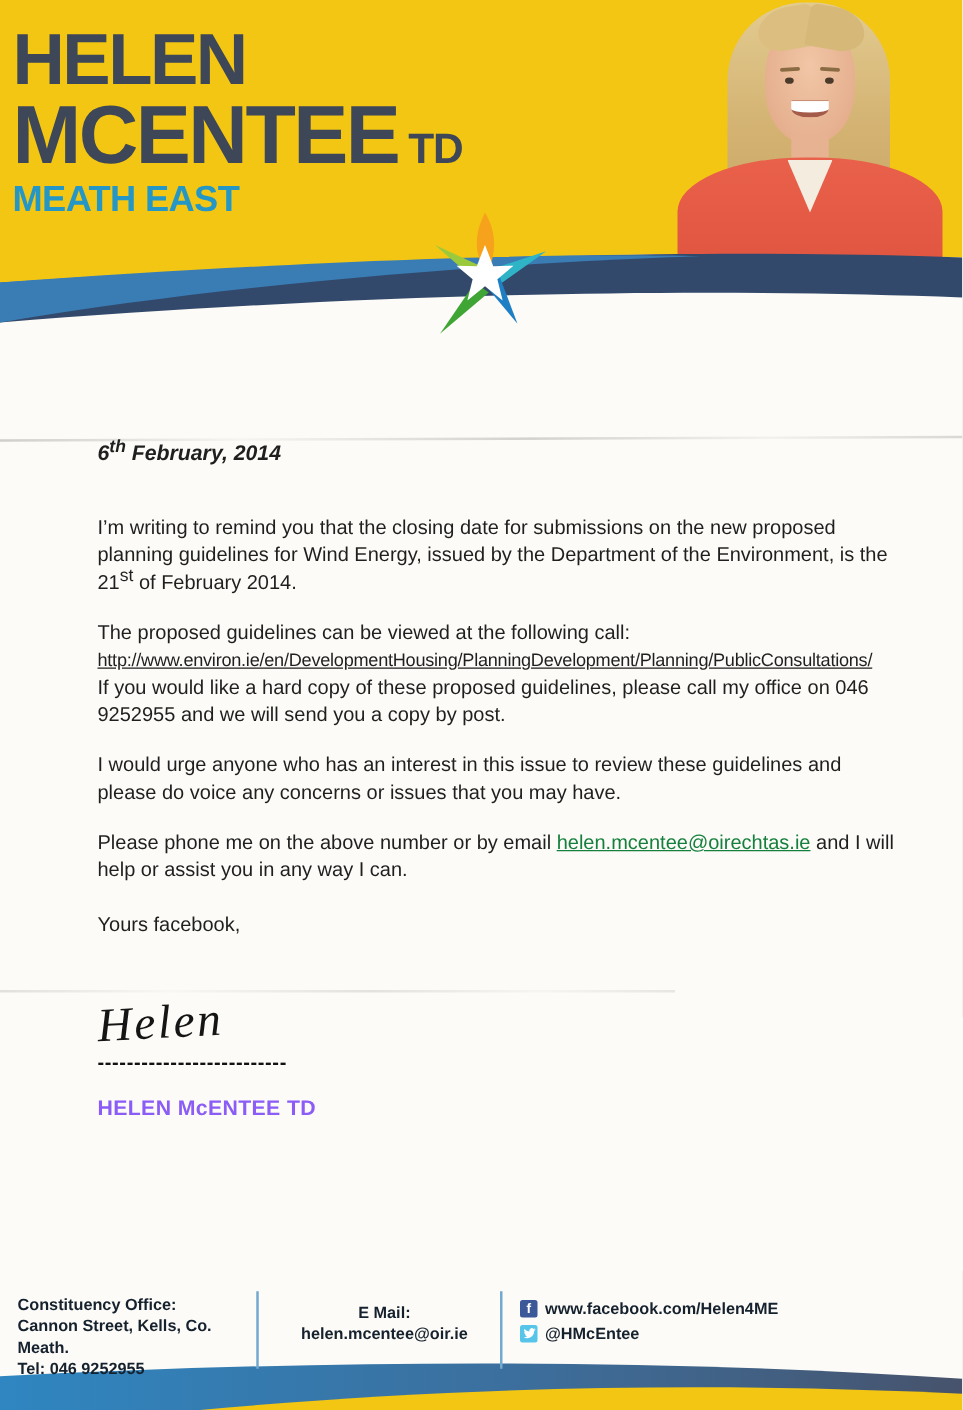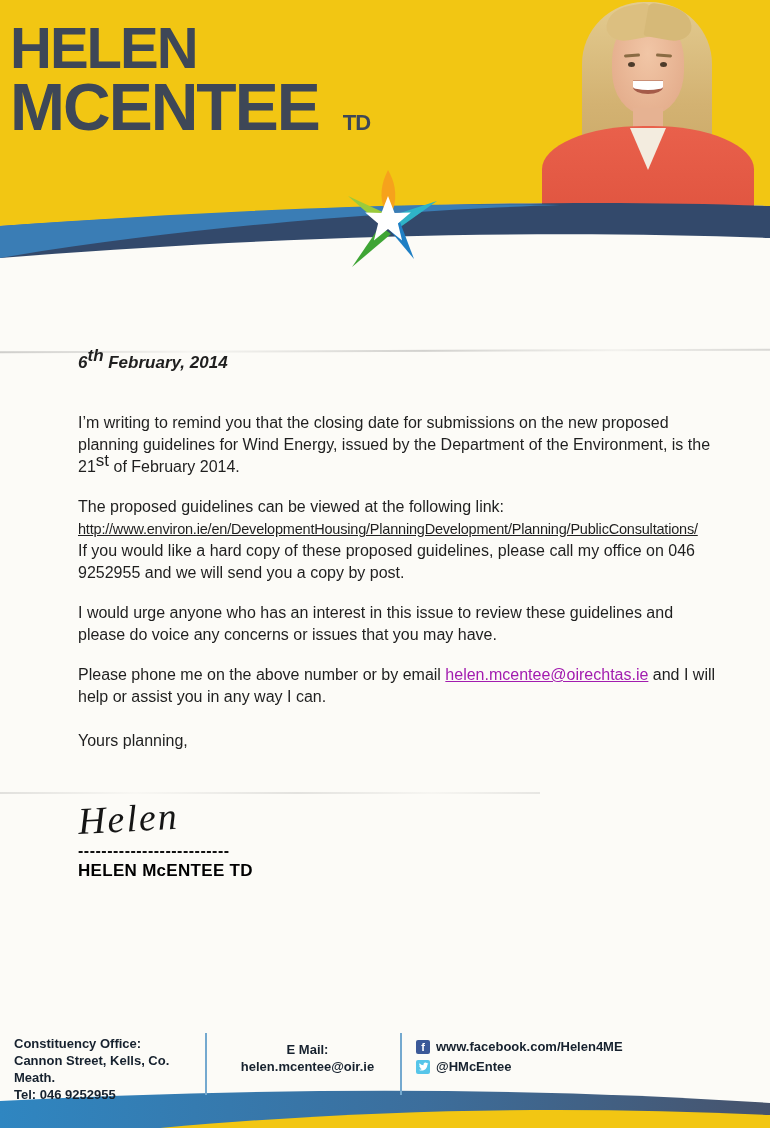--- a/index.html
+++ b/index.html
@@ -33,41 +33,41 @@
            border-top:1px solid #c98f77; }
   .neck { position:absolute; left:99px; top:108px; width:30px; height:26px; background:#e6b292; }
   .shoulders { position:absolute; left:8px; top:126px; width:212px; height:90px;
            background:linear-gradient(180deg, var(--c-jacket_coral,#e9604b) 0%, #e05540 100%);
            border-radius:48% 48% 0 0; }
   .vneck { position:absolute; left:96px; top:128px; width:36px; height:42px;
            background:#f3ecdf; clip-path:polygon(0 0,100% 0,50% 100%); }
   .title-block { position:absolute; left:10px; top:20px; z-index:3; color:var(--c-title_navy,#3e4757); }
   .t1 { font-size:58px; font-weight:900; letter-spacing:-2px; line-height:0.96; }
   .t2 { font-size:66px; font-weight:900; letter-spacing:-2px; line-height:0.95; }
-  .t2 .td-suffix { font-size:22px; letter-spacing:-1px; margin-left:24px; }
+  .t2 .td-suffix { font-size:34px; letter-spacing:-1px; margin-left:8px; }
   .t3 { font-size:29px; font-weight:800; letter-spacing:-0.5px; margin-top:6px;
         color:var(--c-constituency_teal,#2497c6); }
   .star-lg { position:absolute; left:338px; top:170px; width:104px; height:100px; z-index:4; }
 
   
   .letter { position:absolute; left:78px; top:352px; width:642px; z-index:2;
             color:#1f1f1f; font-size:16px; line-height:22px; }
   .date-line { font-size:17px; font-weight:700; font-style:italic; margin-bottom:38px; }
-  sup { font-size:17px; vertical-align:super; line-height:0; }
+  sup { font-size:14px; vertical-align:super; line-height:0; }
   .salutation { margin-bottom:24px; }
   .para { margin-bottom:18px; }
   .url-link { font-size:14.5px; color:#1f1f1f; text-decoration:underline; letter-spacing:-0.2px; }
-  .email-link { color:#a21caf; text-decoration:underline; }
+  .email-link { color:#15803d; text-decoration:underline; }
   .closing { margin-top:22px; }
   .sig-block { margin-top:58px; }
   .signature { font-family:"Liberation Serif", serif; font-style:italic; font-size:38px;
                letter-spacing:2px; transform:rotate(-3deg); transform-origin:left;
                display:inline-block; color:#151515; }
   .sig-divider { font-weight:700; letter-spacing:0.5px; line-height:10px; margin-top:6px; color:#111; }
-  .signer-name { font-weight:700; font-size:17px; letter-spacing:0.3px; margin-top:4px; color:#000000; }
+  .signer-name { font-weight:700; font-size:17px; letter-spacing:0.3px; margin-top:20px; color:#8b5cf6; }
 
   .scanline { position:absolute; z-index:1; height:2px;
               background:linear-gradient(90deg, rgba(90,90,90,.28), rgba(90,90,90,.04) 25%,
                          rgba(90,90,90,.26) 55%, rgba(90,90,90,.06) 80%, rgba(90,90,90,.22)); }
   .scan1 { left:0; top:350px; width:770px; transform:rotate(-0.2deg); }
   .scan2 { left:0; top:792px; width:540px; opacity:.6; }
 
   
   .fg-logo-row { position:absolute; top:995px; right:10px; display:flex; align-items:center;
                  gap:4px; z-index:3; }
@@ -130,41 +130,42 @@
       <path d="M0,226 C250,208 450,202 560,205 C430,209 200,224 0,258 Z" style="fill:var(--c-band_blue,#3a7db5)"></path>
     </svg>
 
     <svg class="star-lg" viewBox="0 0 100 100">
       <use href="#fgstar"></use>
     </svg>
 
     <div class="title-block">
       <div class="t1">HELEN</div>
       <div class="t2"><span>MCENTEE</span><span class="td-suffix">TD</span></div>
+      <div class="t3">MEATH EAST</div>
     </div>
   </header>
 
   <div class="scanline scan1"></div>
   <div class="scanline scan2"></div>
 
   <main class="letter">
     <div class="date-line"><span>6</span><sup>th</sup><span> February, 2014</span></div>
 
 
     <p class="para"><span>I’m writing to remind you that the closing date for submissions on the new proposed planning guidelines for Wind Energy, issued by the Department of the Environment, is the 21</span><sup>st</sup><span> of February 2014.</span></p>
 
-    <p class="para"><span>The proposed guidelines can be viewed at the following link:</span><br>
+    <p class="para"><span>The proposed guidelines can be viewed at the following call:</span><br>
       <a class="url-link" href="#">http://www.environ.ie/en/DevelopmentHousing/PlanningDevelopment/Planning/PublicConsultations/</a><br>
       <span>If you would like a hard copy of these proposed guidelines, please call my office on 046 9252955 and we will send you a copy by post.</span></p>
 
     <p class="para">I would urge anyone who has an interest in this issue to review these guidelines and please do voice any concerns or issues that you may have.</p>
 
     <p class="para"><span>Please phone me on the above number or by email </span><a class="email-link" href="#">helen.mcentee@oirechtas.ie</a><span> and I will help or assist you in any way I can.</span></p>
 
-    <p class="closing">Yours planning,</p>
+    <p class="closing">Yours facebook,</p>
 
     <div class="sig-block">
       <div class="signature">Helen</div>
       <div class="sig-divider">--------------------------</div>
       <div class="signer-name">HELEN McENTEE TD</div>
     </div>
   </main>
 
 
   <footer class="footer-cols">

